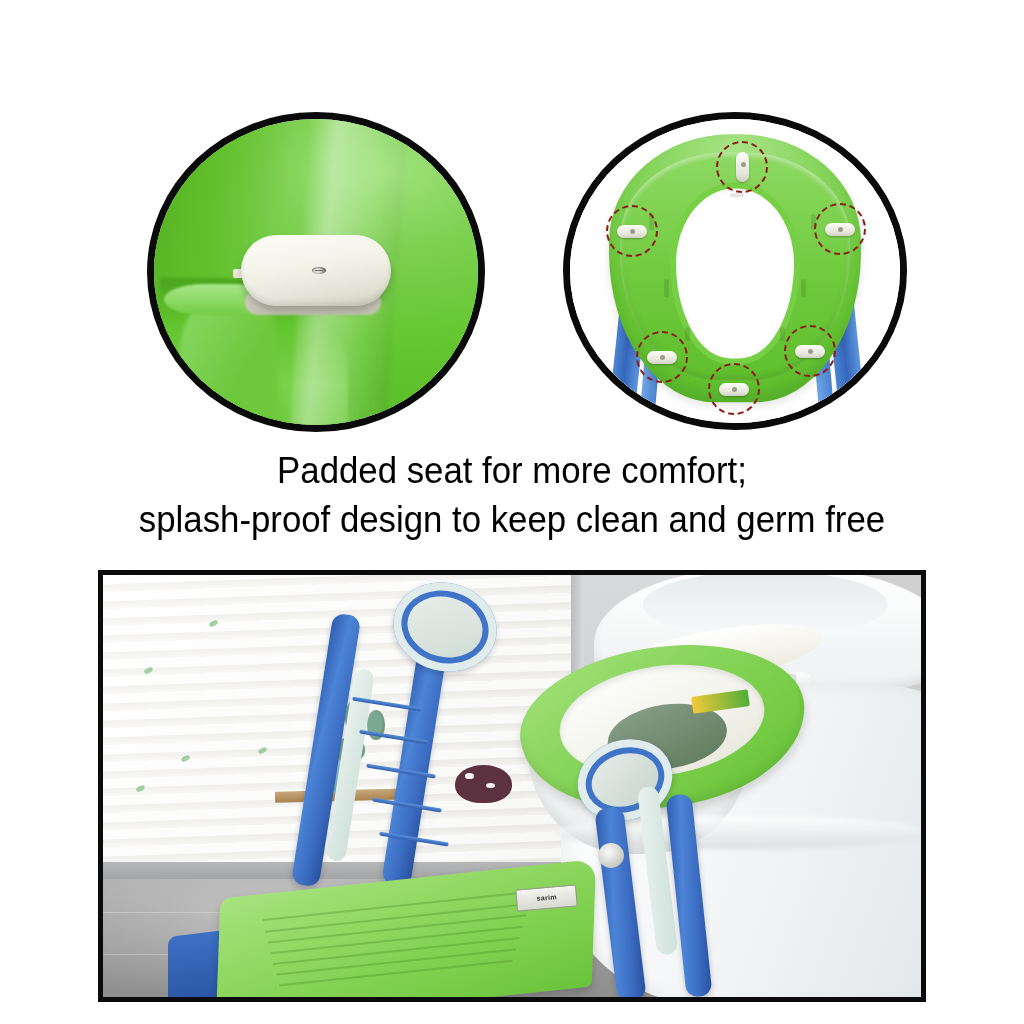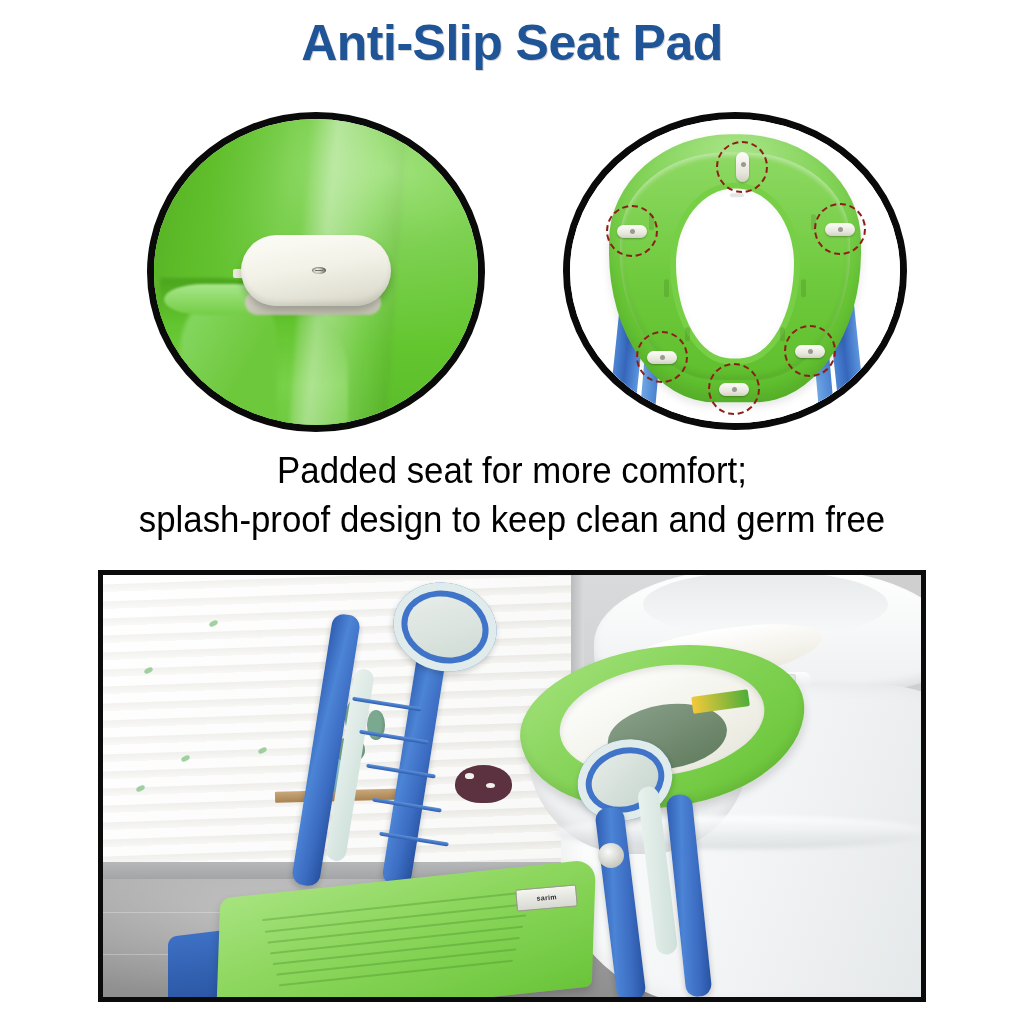--- a/index.html
+++ b/index.html
@@ -348,21 +348,20 @@
     position:absolute; left:60.5%; top:63.5%; width:3.2%; height:6%;
     background:radial-gradient(circle at 40% 35%,#fafafa,#c9c9c2 70%,#a8a8a0);
     border-radius:50%;
   }
 </style>
 </head>
 <body>
 
 <div id="page">
 
-  <div class="title">Anti-Slip Seat Pad</div>
 
   <div class="circle-row">
 
     <div class="circ circ-left">
       <div class="lc-bg"></div>
       <div class="lc-shade"></div>
       <div class="lc-trough"></div>
       <div class="lc-trough2"></div>
       <div class="lc-lip"></div>
       <div class="lc-ridge"></div>

